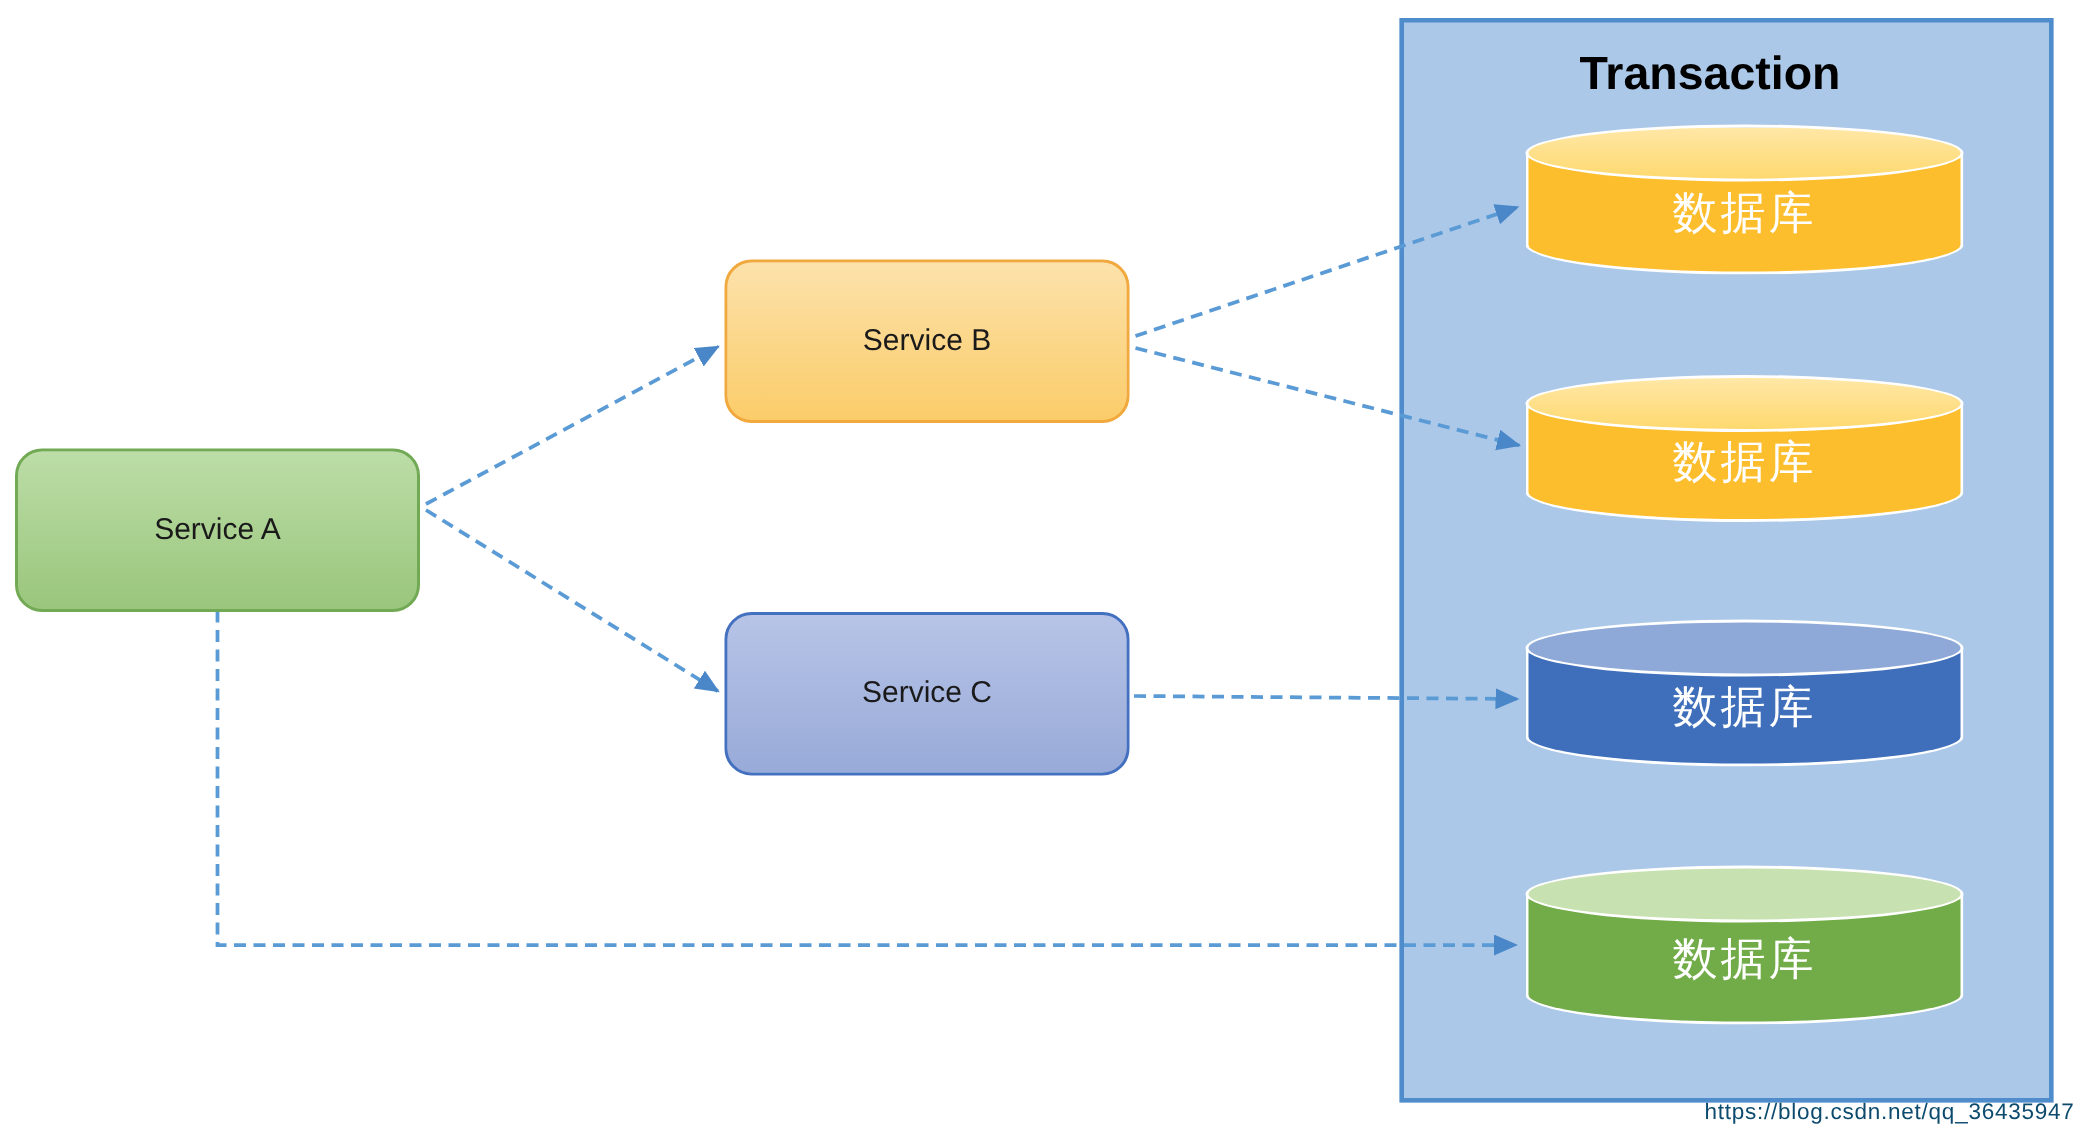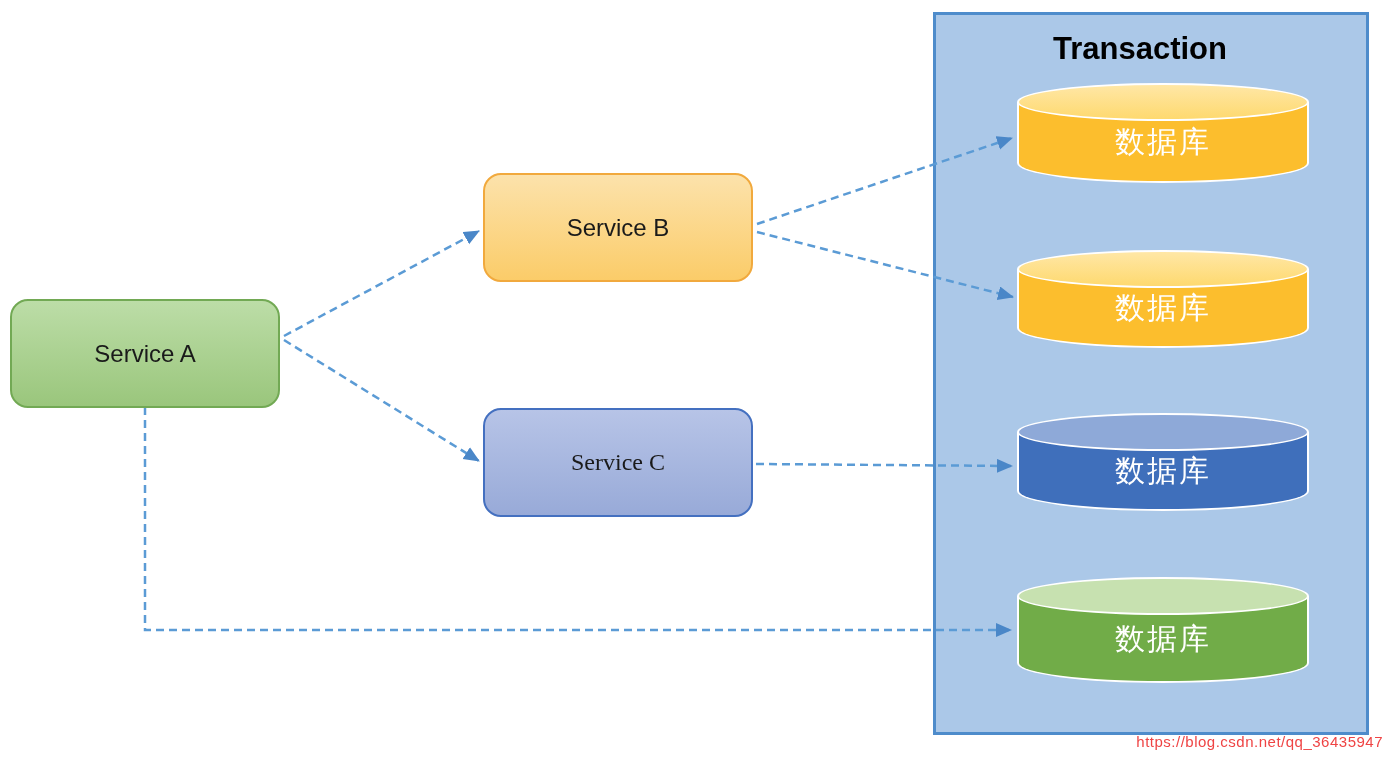--- a/index.html
+++ b/index.html
@@ -43,40 +43,39 @@
 
   
   .service {
     position: absolute;
     width: 270px; height: 109px;
     border-radius: 18px;
     box-sizing: border-box;
     display: flex;
     align-items: center;
     justify-content: center;
-    font-size: 24px;
+    font-size: 20px;
     color: #1a1a1a;
     z-index: 3;
   }
   .service-a {
     left: 10px; top: 283px;
     background: linear-gradient(#bcdda7, #9ac67c);
     border: 2.5px solid #72a954;
     margin-top: 16px;
   }
   .service-b {
     left: 483px; top: 173px;
     background: linear-gradient(#fce2ab, #fbcc69);
     border: 2.5px solid #f1a93d;
   }
   .service-c {
     left: 483px; top: 408px;
     background: linear-gradient(#b7c4e7, #98aad8);
     border: 2.5px solid #4470c0;
-    font-family: Liberation Serif, serif;
   }
 
   
   .cyl {
     position: absolute;
     left: 1017px;
     width: 292px;
     z-index: 3;
   }
   .cyl-top {
@@ -119,21 +118,21 @@
   .db-1 { top: 83px;  height: 100px; }
   .db-2 { top: 250px; height: 98px; }
   .db-3 { top: 413px; height: 98px; }
   .db-4 { top: 577px; height: 106px; }
 
   .watermark {
     position: absolute;
     right: 7px;
     top: 733px;
     font-size: 15px;
-    color: #ef4444;
+    color: #0c4a6e;
     letter-spacing: 0.5px;
     z-index: 5;
   }
 </style>
 </head>
 <body>
 
 <div class="canvas">
 
   <div class="panel">

